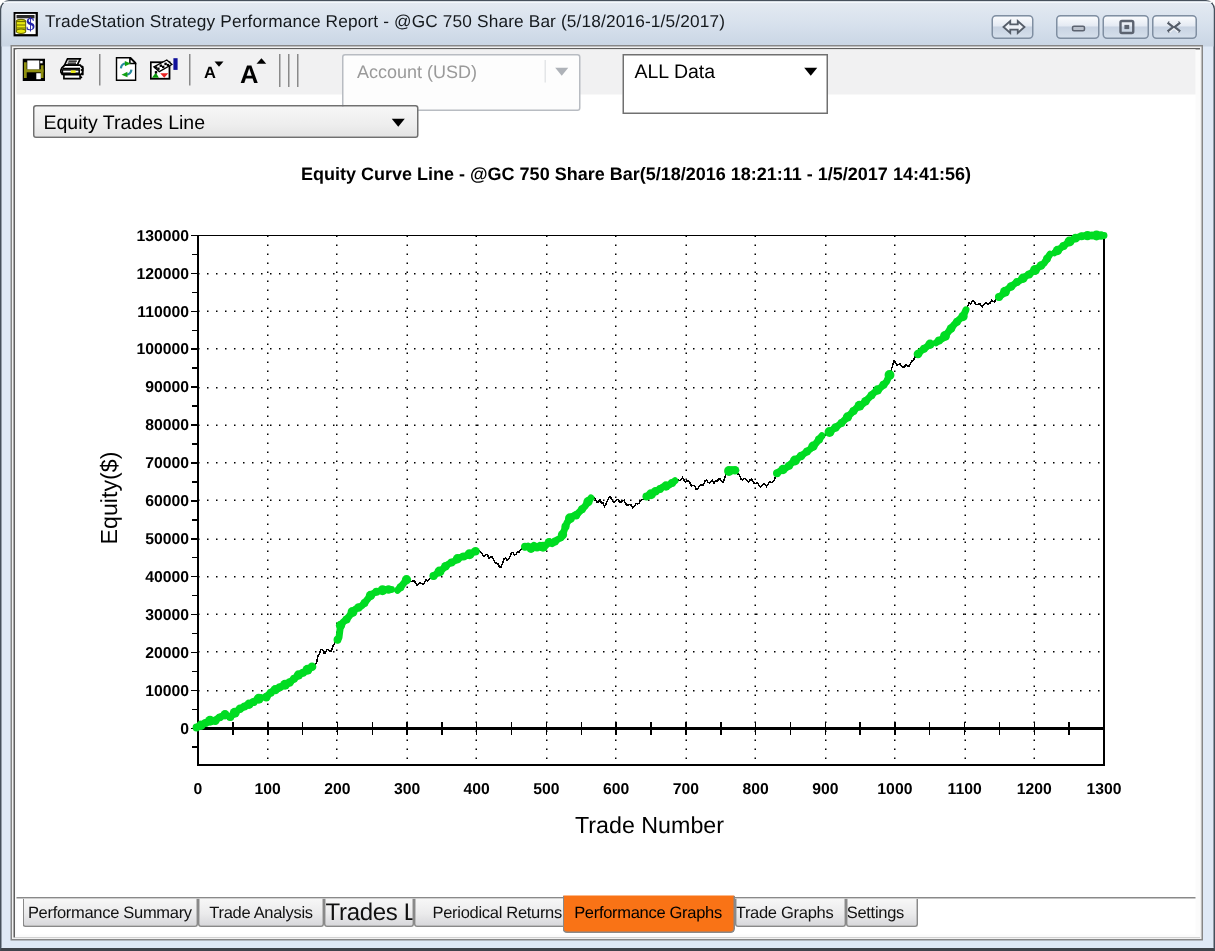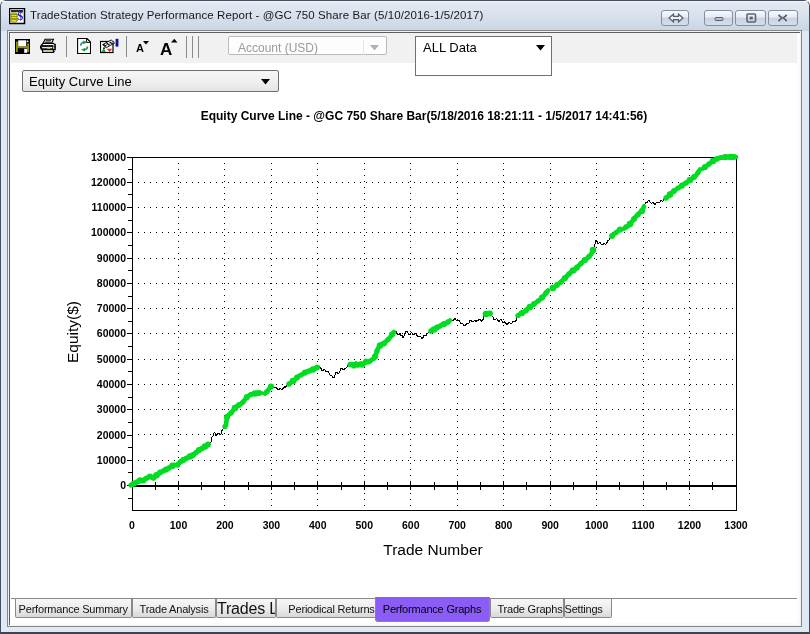--- a/index.html
+++ b/index.html
@@ -11,21 +11,21 @@
 <div style="position:absolute;left:2px;top:1px;width:806px;height:1px;background:#f4f8fc;border-radius:5px 5px 0 0"></div>
 <svg style="position:absolute;left:9px;top:8px" width="17" height="17" viewBox="0 0 17 17">
     <rect x="0.5" y="0.5" width="15" height="15" fill="#fff" stroke="#000" stroke-width="1.5"></rect>
     <rect x="2" y="2" width="12" height="2.2" fill="#2a2a2a"></rect>
     <ellipse cx="5" cy="6.4" rx="3.1" ry="1.5" fill="#e8e80c" stroke="#6a6a00" stroke-width="0.7"></ellipse>
     <rect x="1.9" y="6.4" width="6.2" height="6.4" fill="#e8e80c" stroke="#6a6a00" stroke-width="0.7"></rect>
     <path d="M1.9 8.6 h6.2 M1.9 10.7 h6.2" stroke="#6a6a00" stroke-width="0.7"></path>
     <ellipse cx="5" cy="12.8" rx="3.1" ry="1.5" fill="#e8e80c" stroke="#6a6a00" stroke-width="0.7"></ellipse>
     <text x="8.3" y="12.3" font-family="Liberation Serif, serif" font-size="12" font-weight="bold" fill="#2222aa">$</text>
   </svg>
-<div style="position:absolute;left:30px;top:9px;font-size:11.5px;color:#15191d;letter-spacing:0.1px">TradeStation Strategy Performance Report - @GC 750 Share Bar (5/10/2016-1/5/2017)</div>
+<div style="position:absolute;left:30px;top:9px;font-size:11.5px;color:#15191d;letter-spacing:0.1px">TradeStation Strategy Performance Report - @GC 750 Share Bar (5/18/2016-1/5/2017)</div>
 <div style="position:absolute;left:661px;top:10px;width:28px;height:16px;background:linear-gradient(#fafbfd,#e4eaf3 45%,#c8d3e2 50%,#d5dfeb);border:1px solid #808fa2;border-radius:3px;box-sizing:border-box">
     <svg width="28" height="14" viewBox="0 0 28 14" style="display:block;margin:0 auto">
       <path d="M7 7 l4.5-4 v2.3 h5 v-2.3 l4.5 4 -4.5 4 v-2.3 h-5 v2.3 z" fill="#eef2f8" stroke="#555d69" stroke-width="1.2"></path>
     </svg>
   </div>
 <div style="position:absolute;left:704px;top:10px;width:29px;height:16px;background:linear-gradient(#fafbfd,#e4eaf3 45%,#c8d3e2 50%,#d5dfeb);border:1px solid #808fa2;border-radius:3px;box-sizing:border-box">
     <svg width="26" height="14" viewBox="0 0 26 14" style="display:block;margin:0 auto">
       <rect x="9" y="6.5" width="8" height="3" rx="1" fill="#b9c0cb" stroke="#5c6370" stroke-width="1"></rect>
     </svg>
   </div>
@@ -97,35 +97,35 @@
   </svg>
 <svg style="position:absolute;left:157px;top:36px" width="21" height="20" viewBox="0 0 21 20">
     <text x="3" y="19" font-family="Liberation Sans, sans-serif" font-size="17" font-weight="bold" fill="#000">A</text>
     <path d="M14 6.5 h6.5 l-3.2-3.7 z" fill="#000"></path>
   </svg>
 <div style="position:absolute;left:66px;top:36px;width:1px;height:21px;background:#8a8a8a"></div>
 <div style="position:absolute;left:126px;top:36px;width:1px;height:21px;background:#8a8a8a"></div>
 <div style="position:absolute;left:186px;top:36px;width:1px;height:22px;background:#8a8a8a"></div>
 <div style="position:absolute;left:192px;top:36px;width:1px;height:22px;background:#8a8a8a"></div>
 <div style="position:absolute;left:198px;top:36px;width:1px;height:22px;background:#8a8a8a"></div>
-<div style="position:absolute;left:228px;top:36px;width:159px;height:19px;background:#fdfdfd;border:1px solid #b8bcc2;border-radius:2px;box-sizing:border-box">
+<div style="position:absolute;left:228px;top:36px;width:159px;height:38px;background:#fdfdfd;border:1px solid #b8bcc2;border-radius:2px;box-sizing:border-box">
     <span style="position:absolute;left:9px;top:4px;font-size:12px;color:#9a9a9a">Account (USD)</span>
     <svg style="position:absolute;right:7px;top:8px" width="9" height="6">
       <path d="M0 0 h9 l-4.5 5.5 z" fill="#aeb2b8"></path>
     </svg>
     <div style="position:absolute;right:22px;top:3px;width:1px;height:15px;background:#e4e6e8"></div>
   </div>
 <div style="position:absolute;left:415px;top:36px;width:137px;height:40px;background:#fff;border:1px solid #707070;box-sizing:border-box">
     <span style="position:absolute;left:7px;top:3px;font-size:13px;color:#000">ALL Data</span>
     <svg style="position:absolute;right:6px;top:8px" width="9" height="6">
       <path d="M0 0 h9 l-4.5 5.5 z" fill="#000"></path>
     </svg>
   </div>
 <div style="position:absolute;left:22px;top:70px;width:257px;height:22px;background:linear-gradient(#f6f6f6,#eeeeee 60%,#e4e4e4);border:1px solid #707070;border-radius:2px;box-sizing:border-box">
-    <span style="position:absolute;left:6px;top:3px;font-size:13px;color:#000">Equity Curve Line</span>
+    <span style="position:absolute;left:6px;top:3px;font-size:13px;color:#000">Equity Trades Line</span>
     <svg style="position:absolute;right:8px;top:8px" width="9" height="6">
       <path d="M0 0 h9 l-4.5 5.5 z" fill="#000"></path>
     </svg>
   </div>
 <svg width="810" height="470" viewBox="0 100 810 470" style="position:absolute;left:0;top:100px">
 <text x="424" y="120" text-anchor="middle" font-family="Liberation Sans, sans-serif" font-size="12" font-weight="bold" fill="#000">Equity Curve Line - @GC 750 Share Bar(5/18/2016 18:21:11 - 1/5/2017 14:41:56)</text>
 <line x1="132.0" y1="460.5" x2="736.0" y2="460.5" stroke="#000" stroke-width="1" stroke-dasharray="1 5"></line>
 <line x1="132.0" y1="434.5" x2="736.0" y2="434.5" stroke="#000" stroke-width="1" stroke-dasharray="1 5"></line>
 <line x1="132.0" y1="409.5" x2="736.0" y2="409.5" stroke="#000" stroke-width="1" stroke-dasharray="1 5"></line>
 <line x1="132.0" y1="384.5" x2="736.0" y2="384.5" stroke="#000" stroke-width="1" stroke-dasharray="1 5"></line>
@@ -364,15 +364,15 @@
     <circle cx="725.0" cy="157.1" r="3.1" fill="#00dc22"></circle>
     <circle cx="728.0" cy="157.0" r="2.7" fill="#00dc22"></circle>
     <circle cx="731.0" cy="157.0" r="3.3" fill="#00dc22"></circle>
     <circle cx="734.0" cy="157.0" r="2.9" fill="#00dc22"></circle>
 </svg>
 <div style="position:absolute;left:11px;top:598px;width:786px;height:1px;background:#898989"></div>
 <div style="position:absolute;left:14.5px;top:599px;width:117.5px;height:18.5px;background:linear-gradient(#f7f7f7,#ebebec 55%,#d8d8db);border:1px solid #898989;border-top:none;border-radius:0 0 2px 2px;box-sizing:border-box;z-index:2;white-space:nowrap;overflow:hidden;font-size:11px;letter-spacing:-0.2px;color:#111;text-align:center;line-height:20px">Performance Summary</div>
 <div style="position:absolute;left:132px;top:599px;width:84px;height:18.5px;background:linear-gradient(#f7f7f7,#ebebec 55%,#d8d8db);border:1px solid #898989;border-top:none;border-radius:0 0 2px 2px;box-sizing:border-box;z-index:2;white-space:nowrap;overflow:hidden;font-size:11px;letter-spacing:-0.2px;color:#111;text-align:center;line-height:20px">Trade Analysis</div>
 <div style="position:absolute;left:216px;top:599px;width:60px;height:18.5px;background:linear-gradient(#f7f7f7,#ebebec 55%,#d8d8db);border:1px solid #898989;border-top:none;border-radius:0 0 2px 2px;box-sizing:border-box;z-index:2;white-space:nowrap;overflow:hidden;font-size:16px;letter-spacing:-0.2px;color:#111;text-align:center;line-height:20px">Trades List</div>
 <div style="position:absolute;left:276px;top:599px;width:111px;height:18.5px;background:linear-gradient(#f7f7f7,#ebebec 55%,#d8d8db);border:1px solid #898989;border-top:none;border-radius:0 0 2px 2px;box-sizing:border-box;z-index:2;white-space:nowrap;overflow:hidden;font-size:11px;letter-spacing:-0.2px;color:#111;text-align:center;line-height:20px">Periodical Returns</div>
-<div style="position:absolute;left:374.5px;top:597px;width:115.0px;height:25px;background:#8b5cf6;border:1px solid #898989;border-top:none;border-radius:0 0 3px 3px;box-sizing:border-box;z-index:3;white-space:nowrap;overflow:hidden;font-size:11px;letter-spacing:-0.2px;color:#000;text-align:center;line-height:24px">Performance Graphs</div>
-<div style="position:absolute;left:489.5px;top:599px;width:74.0px;height:18.5px;background:linear-gradient(#f7f7f7,#ebebec 55%,#d8d8db);border:1px solid #898989;border-top:none;border-radius:0 0 2px 2px;box-sizing:border-box;z-index:2;white-space:nowrap;overflow:hidden;font-size:11px;letter-spacing:-0.2px;color:#111;text-align:right;line-height:20px">Trade Graphs</div>
+<div style="position:absolute;left:374.5px;top:597px;width:115.0px;height:25px;background:#f97316;border:1px solid #898989;border-top:none;border-radius:0 0 3px 3px;box-sizing:border-box;z-index:3;white-space:nowrap;overflow:hidden;font-size:11px;letter-spacing:-0.2px;color:#000;text-align:center;line-height:24px">Performance Graphs</div>
+<div style="position:absolute;left:489.5px;top:599px;width:74.0px;height:18.5px;background:linear-gradient(#f7f7f7,#ebebec 55%,#d8d8db);border:1px solid #898989;border-top:none;border-radius:0 0 2px 2px;box-sizing:border-box;z-index:2;white-space:nowrap;overflow:hidden;font-size:11px;letter-spacing:-0.2px;color:#111;text-align:left;line-height:20px">Trade Graphs</div>
 <div style="position:absolute;left:563.5px;top:599px;width:48.5px;height:18.5px;background:linear-gradient(#f7f7f7,#ebebec 55%,#d8d8db);border:1px solid #898989;border-top:none;border-radius:0 0 2px 2px;box-sizing:border-box;z-index:2;white-space:nowrap;overflow:hidden;font-size:11px;letter-spacing:-0.2px;color:#111;text-align:left;line-height:20px">Settings</div>
 
 </body></html>

